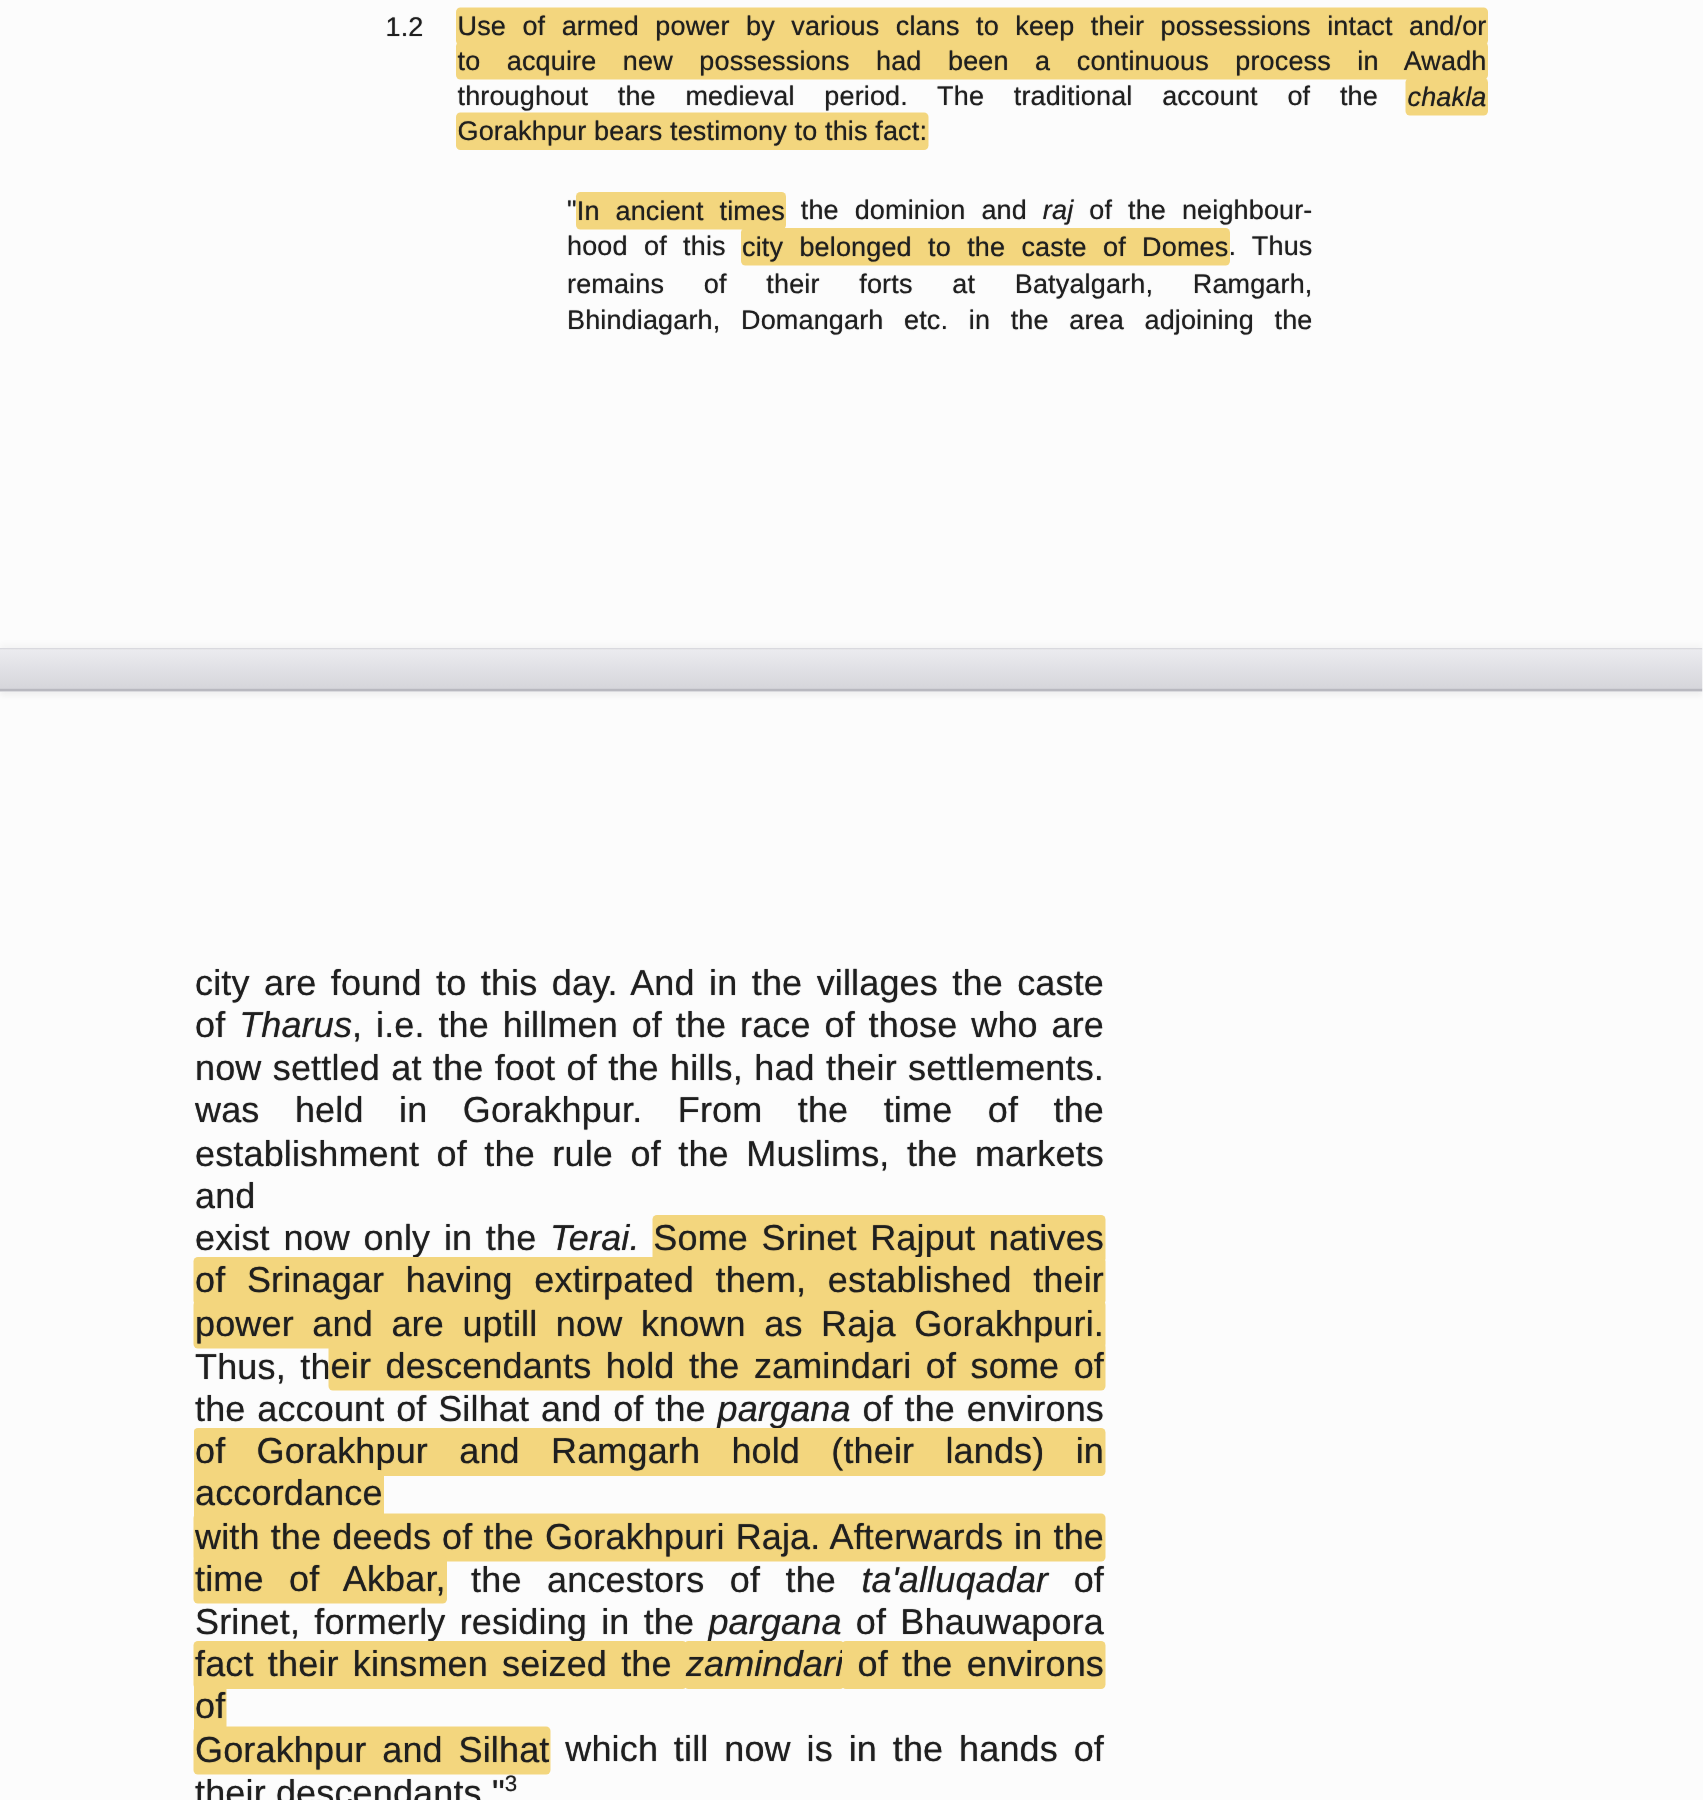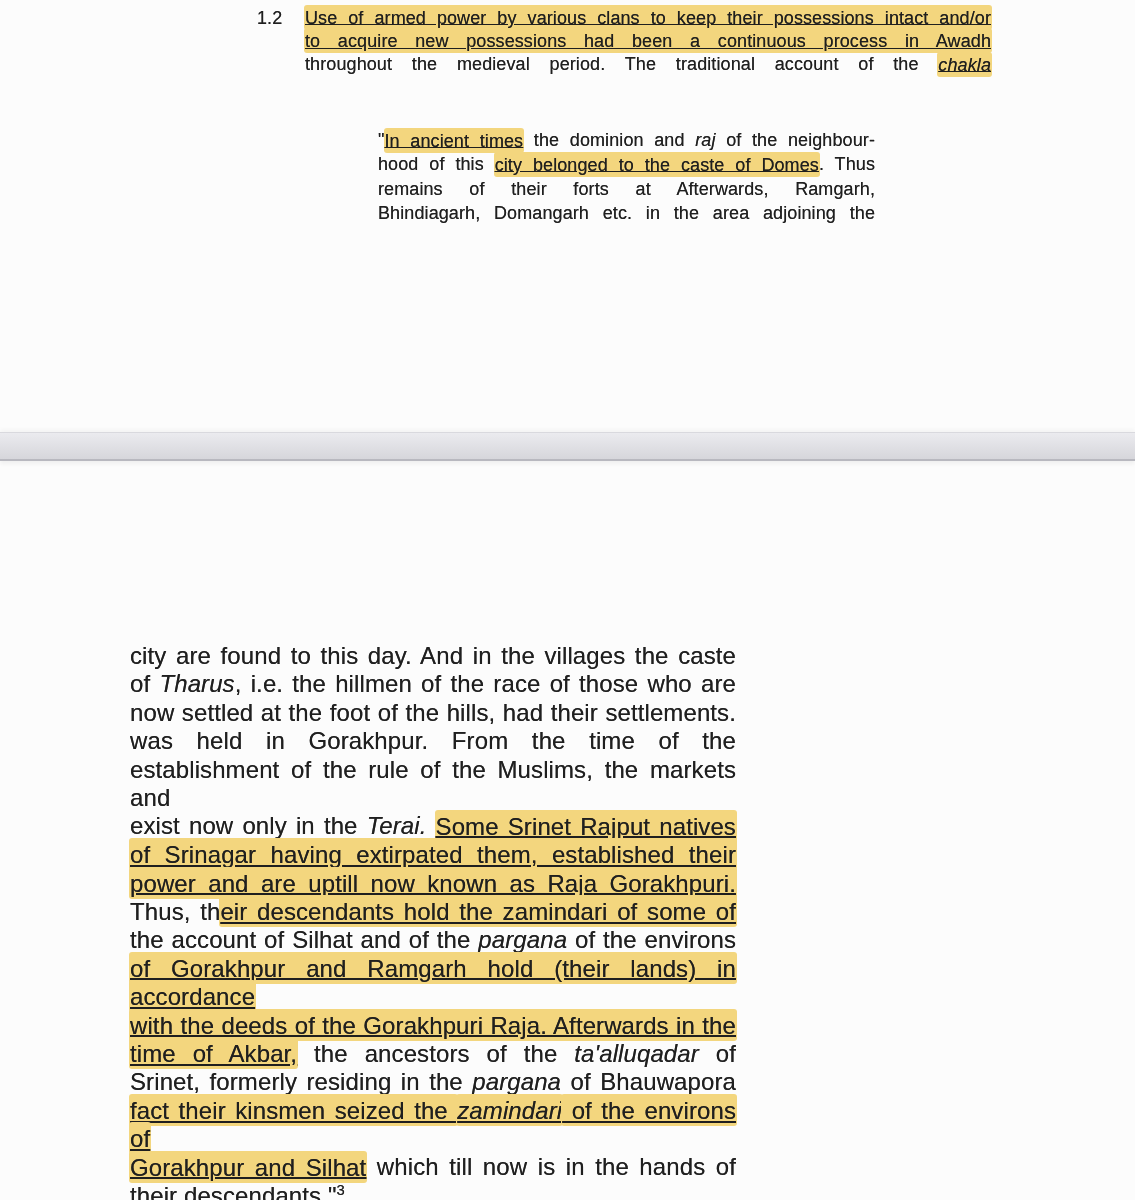--- a/index.html
+++ b/index.html
@@ -72,45 +72,45 @@
   .tline.tleft {
     text-align-last: left;
   }
   .it { font-style: italic; }
   .hl {
     background: var(--highlight, #f3d67e);
     border-radius: 3px;
     padding: 2.5px 1px;
     margin: 16px -1px;
     box-decoration-break: clone;
-    text-decoration: underline;
   }
   sup.fnote {
     font-size: 0.62em;
     vertical-align: super;
     line-height: 0;
   }
 </style>
 </head>
 <body>
 
 <div class="page">
 
   <div class="section-num textblock">1.2</div>
 
   <div class="intro textblock">
       <div class="tline"><span class="hl">Use of armed power by various clans to keep their possessions intact and/or</span></div>
       <div class="tline"><span class="hl">to acquire new possessions had been a continuous process in Awadh</span></div>
       <div class="tline"><span>throughout the medieval period. The traditional account of the </span><span class="it hl">chakla</span></div>
+      <div class="tline tleft"><span class="hl">Gorakhpur bears testimony to this fact:</span></div>
     </div>
 
   <div class="bquote textblock">
       <div class="tline"><span>"</span><span class="hl">In ancient times</span><span> the dominion and </span><span class="it">raj</span><span> of the neighbour-</span></div>
       <div class="tline"><span>hood of this </span><span class="hl">city belonged to the caste of Domes</span><span>. Thus</span></div>
-      <div class="tline"><span>remains of their forts at Afterwards, Ramgarh,</span></div>
+      <div class="tline"><span>remains of their forts at Batyalgarh, Ramgarh,</span></div>
       <div class="tline"><span>Bhindiagarh, Domangarh etc. in the area adjoining the</span></div>
     </div>
 
   <div class="divider"></div>
 
   <div class="body2 textblock">
       <div class="tline"><span>city are found to this day. And in the villages the caste</span></div>
       <div class="tline"><span>of </span><span class="it">Tharus</span><span>, i.e. the hillmen of the race of those who are</span></div>
       <div class="tline"><span>now settled at the foot of the hills, had their settlements.</span></div>
       <div class="tline"><span>was held in Gorakhpur. From the time of the</span></div>

